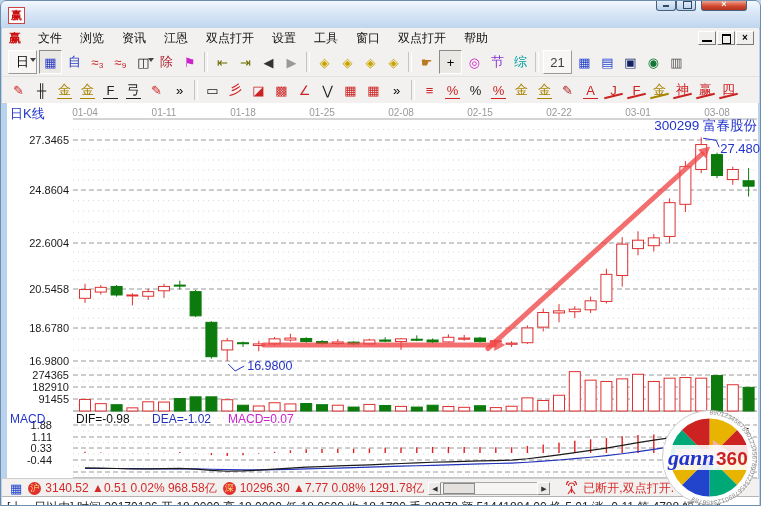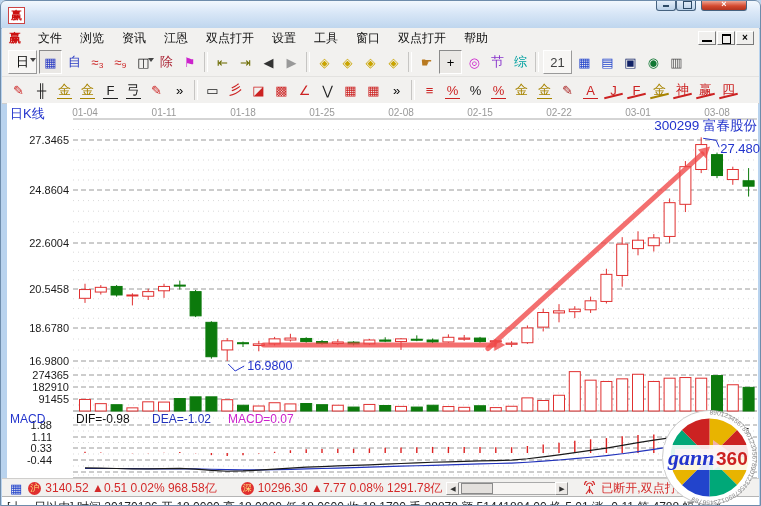--- a/index.html
+++ b/index.html
@@ -52,21 +52,21 @@
   .tbsep{width:2px;height:20px;border-left:1px solid #c6c5c3;border-right:1px solid #ffffff;
        margin:0 3px;flex:none}
   
   #chart{position:absolute;left:0;top:103px;z-index:1}
   
   .statusbar{position:absolute;left:2px;right:2px;top:478px;height:18px;background:#f2f1ef;
        border-top:1px solid #cfcecc;display:flex;align-items:center;font-size:12px;z-index:2}
   .sb-grid-icon{color:#2244cc;font-size:13px;margin:0 6px 0 8px}
   .sb-badge{width:13px;height:13px;border-radius:50%;background:#e03030;color:#ffe27a;font-size:9px;
        line-height:13px;text-align:center;flex:none;margin-right:4px}
-  .sb-text{color:#d42a2a;white-space:nowrap;margin-right:24px}
+  .sb-text{color:#d42a2a;white-space:nowrap;margin-right:6px}
   .sb-scroll{width:122px;height:13px;display:flex;align-items:stretch;margin-right:12px;flex:none}
   .sb-sbtn{width:13px;background:#ece9e6;border:1px solid;border-color:#fff #888 #888 #fff;
        font-size:7px;line-height:11px;text-align:center;color:#333;box-sizing:border-box;flex:none}
   .sb-track{flex:1;background:#f7f5f3;border-top:1px solid #aaa;border-bottom:1px solid #aaa;position:relative}
   .sb-thumb{position:absolute;left:2px;top:0;bottom:0;width:32px;background:#e3e0dd;
        border:1px solid #8a8a8a;box-sizing:border-box}
   .sb-conn{color:#d42a2a;white-space:nowrap;margin-left:4px}
   .antenna{flex:none;margin-left:2px}
   
   .infobar{position:absolute;left:2px;right:2px;top:496px;height:10px;background:#fff;

